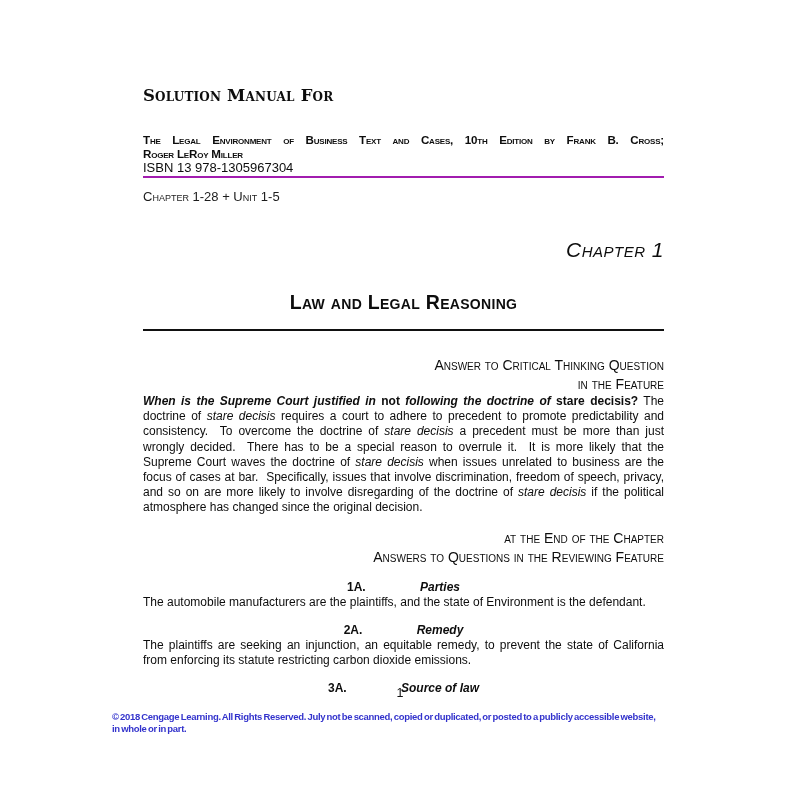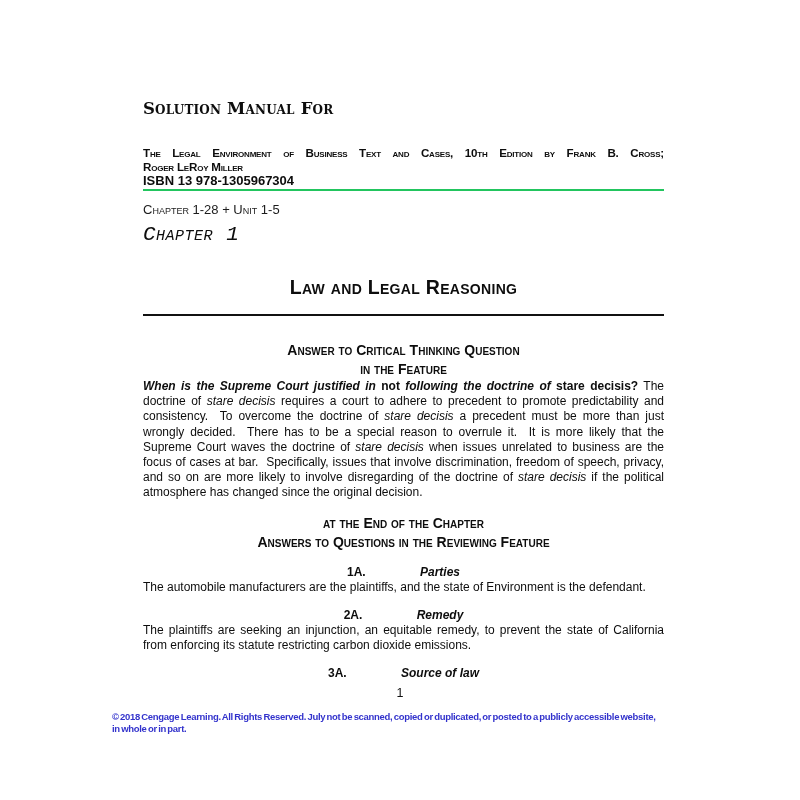--- a/index.html
+++ b/index.html
@@ -1,36 +1,36 @@
 <!DOCTYPE html>
 <html><head>
 <meta charset="utf-8">
 <style>
   * { margin:0; padding:0; box-sizing:border-box; }
   html,body { background:#ffffff; }
   body {
     width:800px; height:800px; position:relative; overflow:hidden;
     font-family:"Liberation Sans", sans-serif; color:#0d0d0d;
   }
-  .content { position:absolute; left:143px; top:99px; width:521px; }
+  .content { position:absolute; left:143px; top:86px; width:521px; }
 
   .brand {
     font-family:"DejaVu Serif", serif; font-weight:bold; font-variant:small-caps;
     font-size:16.5px; line-height:19px; letter-spacing:.2px;
   }
   .title-line { font-weight:bold; font-variant:small-caps; font-size:11.6px; line-height:13.5px; letter-spacing:-.2px; }
   .title-line.first { text-align:justify; text-align-last:justify;margin-top:28px; }
-  .isbn { font-weight:bold; font-size:13px; line-height:15px; padding-bottom:1px; border-bottom:2px solid #22c55e; }
+  .isbn { font-weight:normal; font-size:13px; line-height:15px; padding-bottom:1px; border-bottom:2px solid #a21caf; }
   .chapter-range { font-variant:small-caps; font-size:13px; line-height:15px; margin-top:11px; color:#1c1c1c; }
 
-  .chapter-number { margin-top:6px; text-align:left; font-style:italic; font-variant:small-caps; font-size:21px; line-height:24px; letter-spacing:.5px;font-family:Liberation Mono, monospace; }
+  .chapter-number { margin-top:34px; text-align:right; font-style:italic; font-variant:small-caps; font-size:21px; line-height:24px; letter-spacing:.5px; }
   .chapter-title  { margin-top:28px; text-align:center; font-weight:bold;  font-variant:small-caps; font-size:19.5px; line-height:24px; letter-spacing:.3px; }
   .rule2 { margin-top:15px; border-top:2px solid #111; }
 
-  .center-heading { margin-top:25px; text-align:center; font-weight:bold; font-variant:small-caps; font-size:14px; line-height:19px; }
+  .center-heading { margin-top:25px; text-align:right; font-weight:normal; font-variant:small-caps; font-size:14px; line-height:19px; }
   .center-heading.second { margin-top:13px; }
   .ethics-heading { margin-top:21px; font-weight:bold; font-variant:small-caps; font-size:12.8px; line-height:15px; }
 
   .body-par { font-size:12px; line-height:15.2px; text-align:justify; }
   .seg-b { font-weight:bold; }
   .seg-i { font-style:italic; }
 
   .q-item { margin-top:13px; }
   .q-head { display:flex; font-size:12px; line-height:15px; font-weight:bold;justify-content:center; }
   .q-num { width:73px; flex:0 0 73px; }

